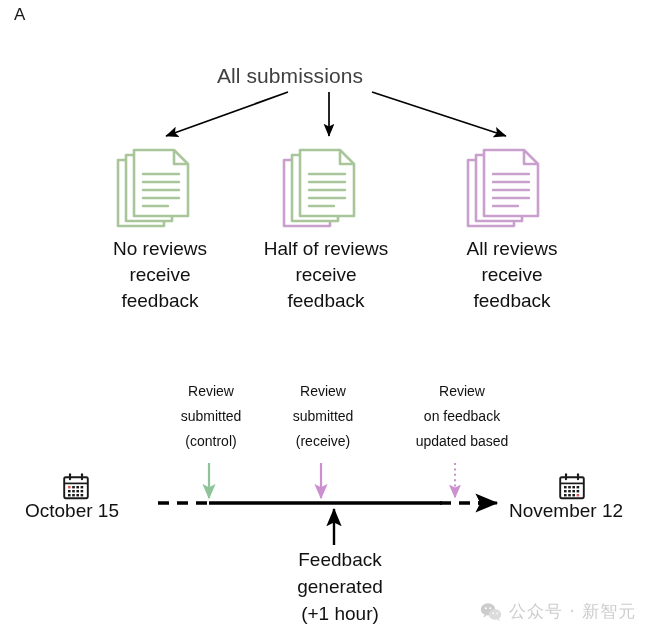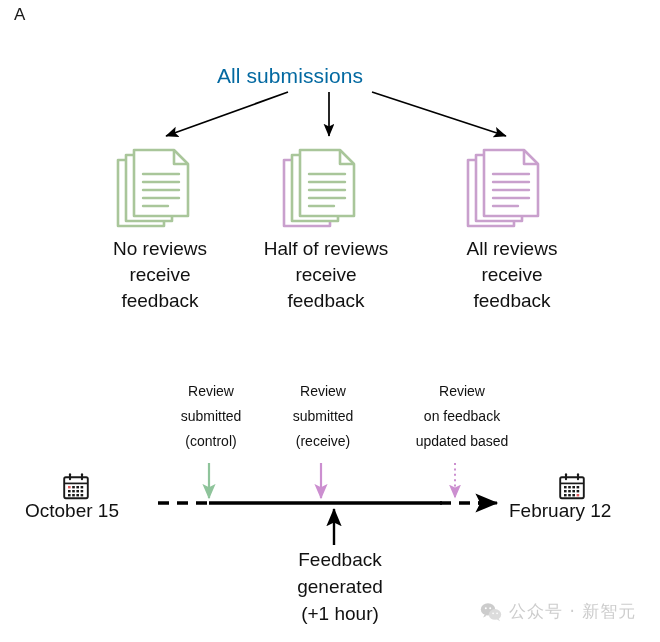--- a/index.html
+++ b/index.html
@@ -27,21 +27,21 @@
     color: #1a1a1a;
     font-family: "Liberation Sans", sans-serif;
   }
   .diagram-title {
     position: absolute;
     left: 0;
     top: 64px;
     width: 580px;
     text-align: center;
     font-size: 21px;
-    color: #0369a1;
+    color: #404040;
     letter-spacing: 0.1px;
   }
   svg.overlay {
     position: absolute;
     left: 0;
     top: 0;
     width: 660px;
     height: 642px;
     pointer-events: none;
   }
@@ -309,21 +309,21 @@
         <rect x="11.2" y="18" width="2.6" height="2.4"></rect>
         <rect x="15.4" y="18" width="2.6" height="2.4"></rect>
         <rect x="19.6" y="18" width="2.6" height="2.4"></rect>
         <rect x="7" y="22" width="2.6" height="2.4"></rect>
         <rect x="11.2" y="22" width="2.6" height="2.4"></rect>
         <rect x="15.4" y="22" width="2.6" height="2.4"></rect>
       </g>
       <rect x="19.6" y="22" width="2.6" height="2.4" fill="#e05c5c"></rect>
     </svg>
   </div>
-  <div class="date-label date-right">February 12</div>
+  <div class="date-label date-right">November 12</div>
 
   <div class="watermark">
     <svg width="22" height="20" viewBox="0 0 22 20">
       <ellipse cx="8" cy="7.4" rx="7.2" ry="6.1" fill="#b9b9b9"></ellipse>
       <path d="M4.6,12.4 L3.1,15.6 L6.6,13.8 Z" fill="#b9b9b9"></path>
       <ellipse cx="15" cy="12.4" rx="6.2" ry="5.3" fill="#cfcfcf"></ellipse>
       <path d="M18.6,16.4 L20.1,19.2 L16.9,17.6 Z" fill="#cfcfcf"></path>
       <circle cx="5.8" cy="6.2" r="1.0" fill="#ffffff"></circle>
       <circle cx="10.2" cy="6.2" r="1.0" fill="#ffffff"></circle>
       <circle cx="13.1" cy="11.3" r="0.85" fill="#ffffff"></circle>

